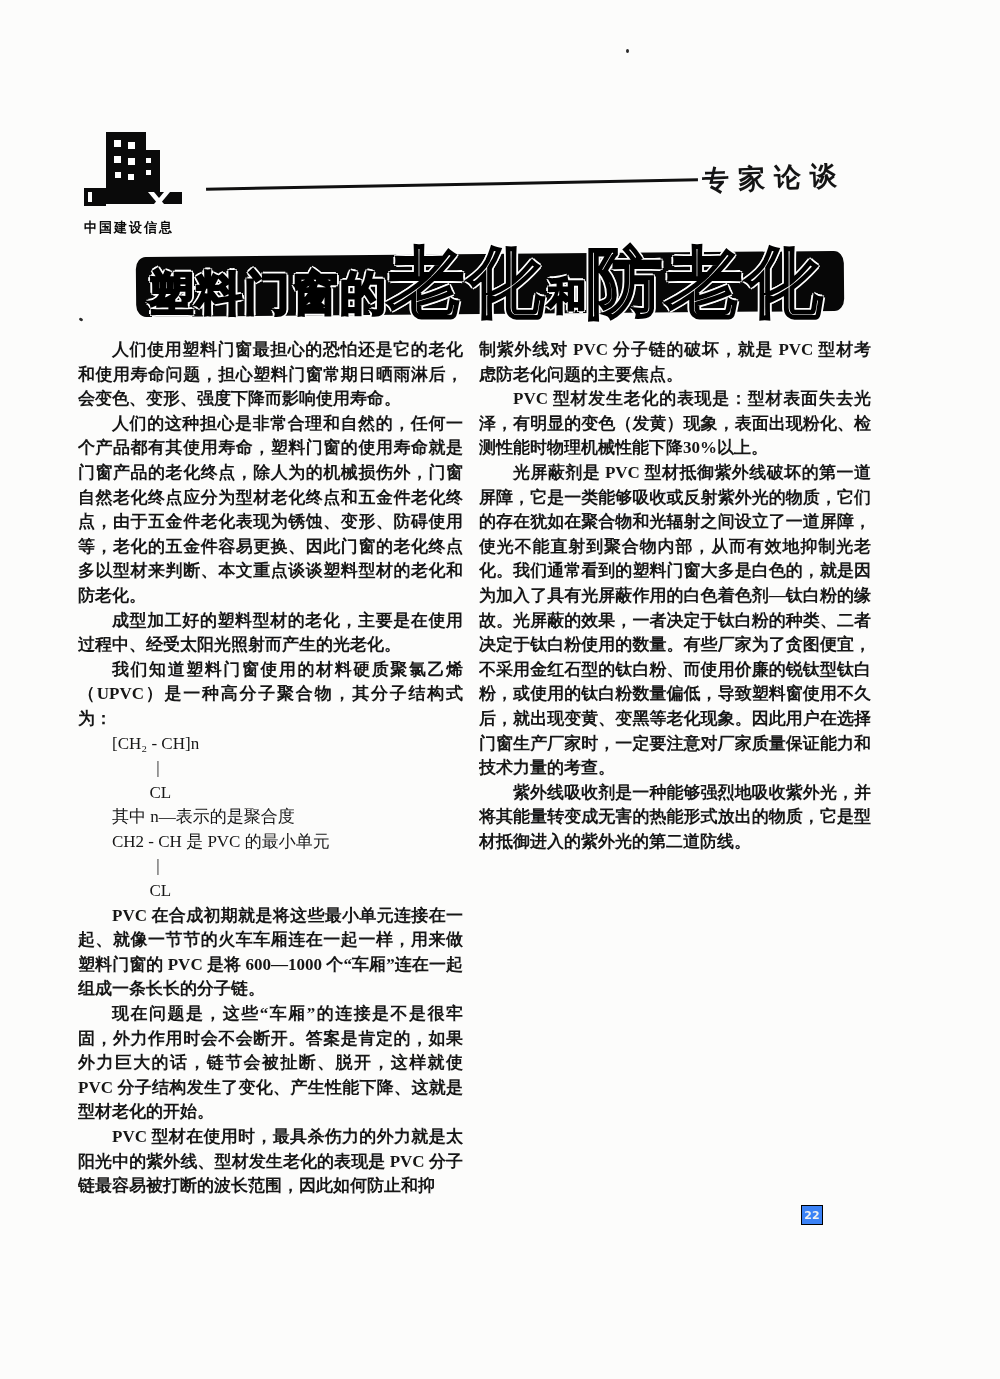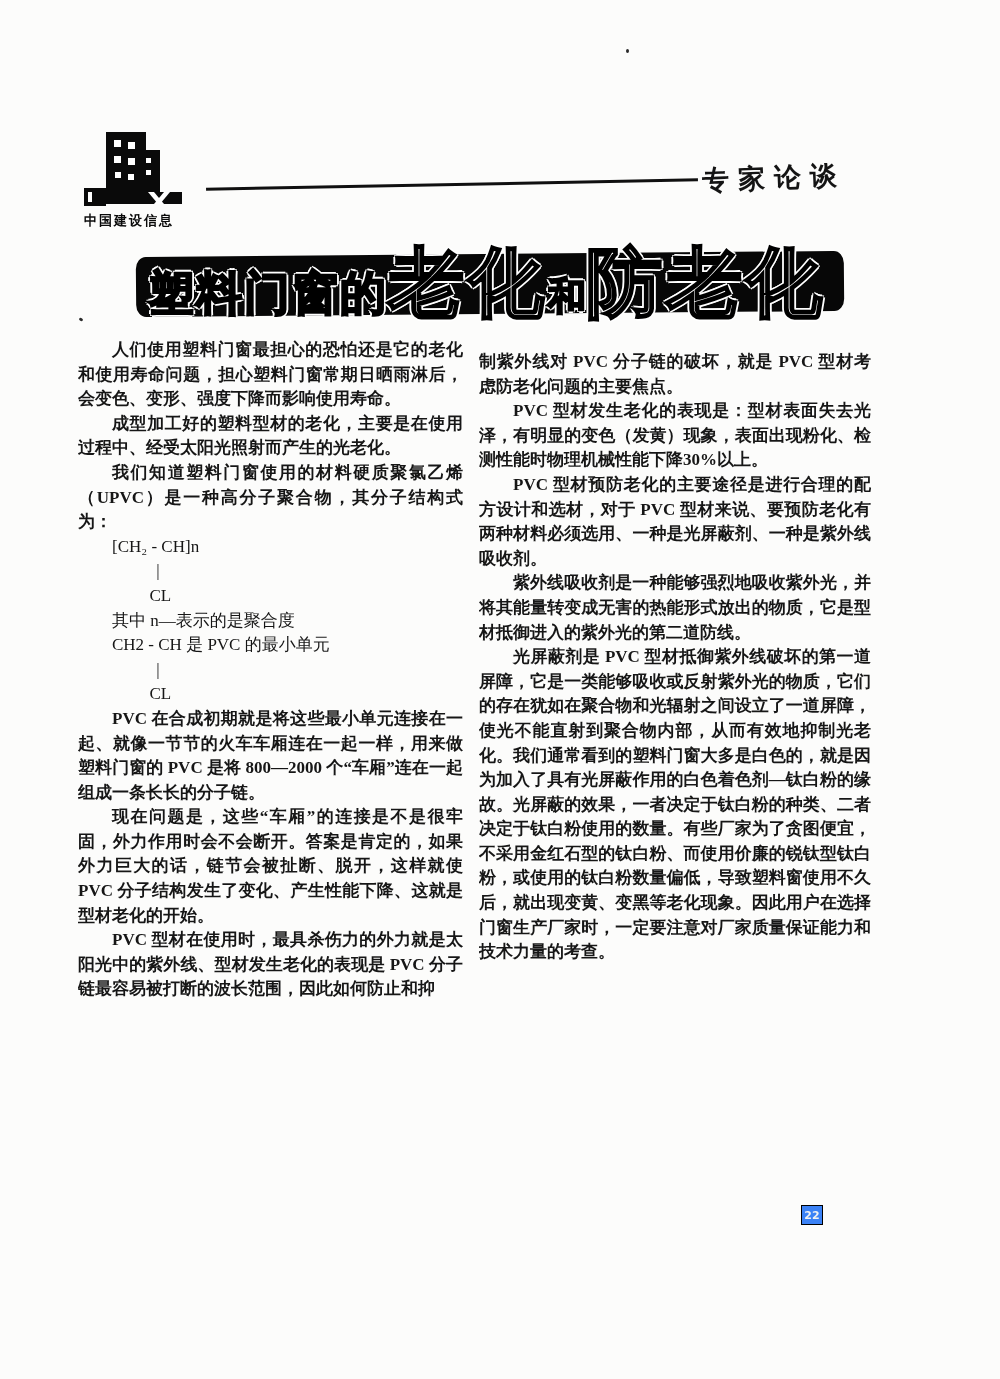--- a/index.html
+++ b/index.html
@@ -12,21 +12,21 @@
     font-family:"Liberation Serif","DejaVu Serif",serif;
     color:#161616;
   }
   
   .masthead{position:absolute;top:0;left:0;width:100%;height:250px;}
   .logo{position:absolute;top:130px;left:84px;width:110px;}
   .logo svg{display:block;}
   .logo-text{
     font-family:"DejaVu Sans","Liberation Sans",sans-serif;
     font-weight:bold;font-size:13px;letter-spacing:2px;
-    color:#0a0a0a;margin-top:2px;white-space:nowrap;
+    color:#0a0a0a;margin-top:9px;white-space:nowrap;
     transform:scaleY(1.05);
   }
   .mast-rule{
     position:absolute;top:183px;left:206px;width:492px;height:3px;
     background:#101010;transform:rotate(-1.1deg);
   }
   .section-label{
     position:absolute;top:160px;left:702px;
     font-family:"Liberation Serif","DejaVu Serif",serif;
     font-weight:bold;font-size:27px;letter-spacing:9px;
@@ -58,21 +58,21 @@
   .columns{
     position:absolute;top:338px;left:78px;width:793px;height:880px;
     display:flex;gap:16px;
     font-size:17px;line-height:24.6px;font-weight:600;
   }
   .col{overflow:hidden;}
   .col.left{width:385px;}
   .col.right{width:392px;}
   .block{margin:0;}
   .block.para{text-indent:2em;text-align:justify;}
-  .block.cont{text-indent:0;text-align:justify;margin-top:12px;}
+  .block.cont{text-indent:0;text-align:justify;}
   .block.formula-line{text-align:left;font-weight:400;}
   .block.byline{text-align:right;padding-right:14px;}
   
   .pageno{
     position:absolute;top:1205px;left:801px;
     width:22px;height:20px;line-height:20px;
     background:#3b82f6;color:#f2f2f2;
     border:1.5px solid #000;box-sizing:border-box;
     font-family:"DejaVu Sans","Liberation Sans",sans-serif;
     font-size:11px;font-weight:bold;text-align:center;
@@ -113,39 +113,39 @@
   </header>
 
   <div class="title-wrap">
     <div class="banner"></div>
     <div class="title-line"><span class="t-prefix">塑料门窗的</span><span class="t-big">老化</span><span class="t-mid">和</span><span class="t-big">防老化</span></div>
   </div>
 
   <main class="columns">
     <div class="col left" id="col-left">
         <div class="block para">人们使用塑料门窗最担心的恐怕还是它的老化和使用寿命问题，担心塑料门窗常期日晒雨淋后，会变色、变形、强度下降而影响使用寿命。</div>
+        <div class="block para">人们的这种担心是非常合理和自然的，任何一个产品都有其使用寿命，塑料门窗的使用寿命就是门窗产品的老化终点，除人为的机械损伤外，门窗自然老化终点应分为型材老化终点和五金件老化终点，由于五金件老化表现为锈蚀、变形、防碍使用等，老化的五金件容易更换、因此门窗的老化终点多以型材来判断、本文重点谈谈塑料型材的老化和防老化。</div>
         <div class="block para">成型加工好的塑料型材的老化，主要是在使用过程中、经受太阳光照射而产生的光老化。</div>
         <div class="block para">我们知道塑料门窗使用的材料硬质聚氯乙烯（UPVC）是一种高分子聚合物，其分子结构式为：</div>
         <div class="block formula-line" style="padding-left: 2em;">[CH₂ - CH]n</div>
         <div class="block formula-line" style="padding-left: 4.6em;">|</div>
         <div class="block formula-line" style="padding-left: 4.2em;">CL</div>
         <div class="block formula-line" style="padding-left: 2em;">其中 n—表示的是聚合度</div>
         <div class="block formula-line" style="padding-left: 2em;">CH2 - CH 是 PVC 的最小单元</div>
         <div class="block formula-line" style="padding-left: 4.6em;">|</div>
         <div class="block formula-line" style="padding-left: 4.2em;">CL</div>
-        <div class="block para">PVC 在合成初期就是将这些最小单元连接在一起、就像一节节的火车车厢连在一起一样，用来做塑料门窗的 PVC 是将 800—2000 个“车厢”连在一起组成一条长长的分子链。</div>
+        <div class="block para">PVC 在合成初期就是将这些最小单元连接在一起、就像一节节的火车车厢连在一起一样，用来做塑料门窗的 PVC 是将 600—1000 个“车厢”连在一起组成一条长长的分子链。</div>
         <div class="block para">现在问题是，这些“车厢”的连接是不是很牢固，外力作用时会不会断开。答案是肯定的，如果外力巨大的话，链节会被扯断、脱开，这样就使 PVC 分子结构发生了变化、产生性能下降、这就是型材老化的开始。</div>
         <div class="block para">PVC 型材在使用时，最具杀伤力的外力就是太阳光中的紫外线、型材发生老化的表现是 PVC 分子链最容易被打断的波长范围，因此如何防止和抑</div>
       </div>
     <div class="col right" id="col-right">
         <div class="block cont">制紫外线对 PVC 分子链的破坏，就是 PVC 型材考虑防老化问题的主要焦点。</div>
         <div class="block para">PVC 型材发生老化的表现是：型材表面失去光泽，有明显的变色（发黄）现象，表面出现粉化、检测性能时物理机械性能下降30%以上。</div>
-        <div class="block para">PVC 型材预防老化的主要途径是进行合理的配方设计和选材，对于 PVC 型材来说、要预防老化有两种材料必须选用、一种是光屏蔽剂、一种是紫外线吸收剂。</div>
+        <div class="block para">光屏蔽剂是 PVC 型材抵御紫外线破坏的第一道屏障，它是一类能够吸收或反射紫外光的物质，它们的存在犹如在聚合物和光辐射之间设立了一道屏障，使光不能直射到聚合物内部，从而有效地抑制光老化。我们通常看到的塑料门窗大多是白色的，就是因为加入了具有光屏蔽作用的白色着色剂—钛白粉的缘故。光屏蔽的效果，一者决定于钛白粉的种类、二者决定于钛白粉使用的数量。有些厂家为了贪图便宜，不采用金红石型的钛白粉、而使用价廉的锐钛型钛白粉，或使用的钛白粉数量偏低，导致塑料窗使用不久后，就出现变黄、变黑等老化现象。因此用户在选择门窗生产厂家时，一定要注意对厂家质量保证能力和技术力量的考查。</div>
         <div class="block para">紫外线吸收剂是一种能够强烈地吸收紫外光，并将其能量转变成无害的热能形式放出的物质，它是型材抵御进入的紫外光的第二道防线。</div>
-        <div class="block para">光屏蔽剂是 PVC 型材抵御紫外线破坏的第一道屏障，它是一类能够吸收或反射紫外光的物质，它们的存在犹如在聚合物和光辐射之间设立了一道屏障，使光不能直射到聚合物内部，从而有效地抑制光老化。我们通常看到的塑料门窗大多是白色的，就是因为加入了具有光屏蔽作用的白色着色剂—钛白粉的缘故。光屏蔽的效果，一者决定于钛白粉的种类、二者决定于钛白粉使用的数量。有些厂家为了贪图便宜，不采用金红石型的钛白粉、而使用价廉的锐钛型钛白粉，或使用的钛白粉数量偏低，导致塑料窗使用不久后，就出现变黄、变黑等老化现象。因此用户在选择门窗生产厂家时，一定要注意对厂家质量保证能力和技术力量的考查。</div>
       </div>
   </main>
 
   <div class="pageno">22</div>
 
   <div class="speck s1"></div>
   <div class="speck s2"></div>
 </div>
 
 </body></html>

